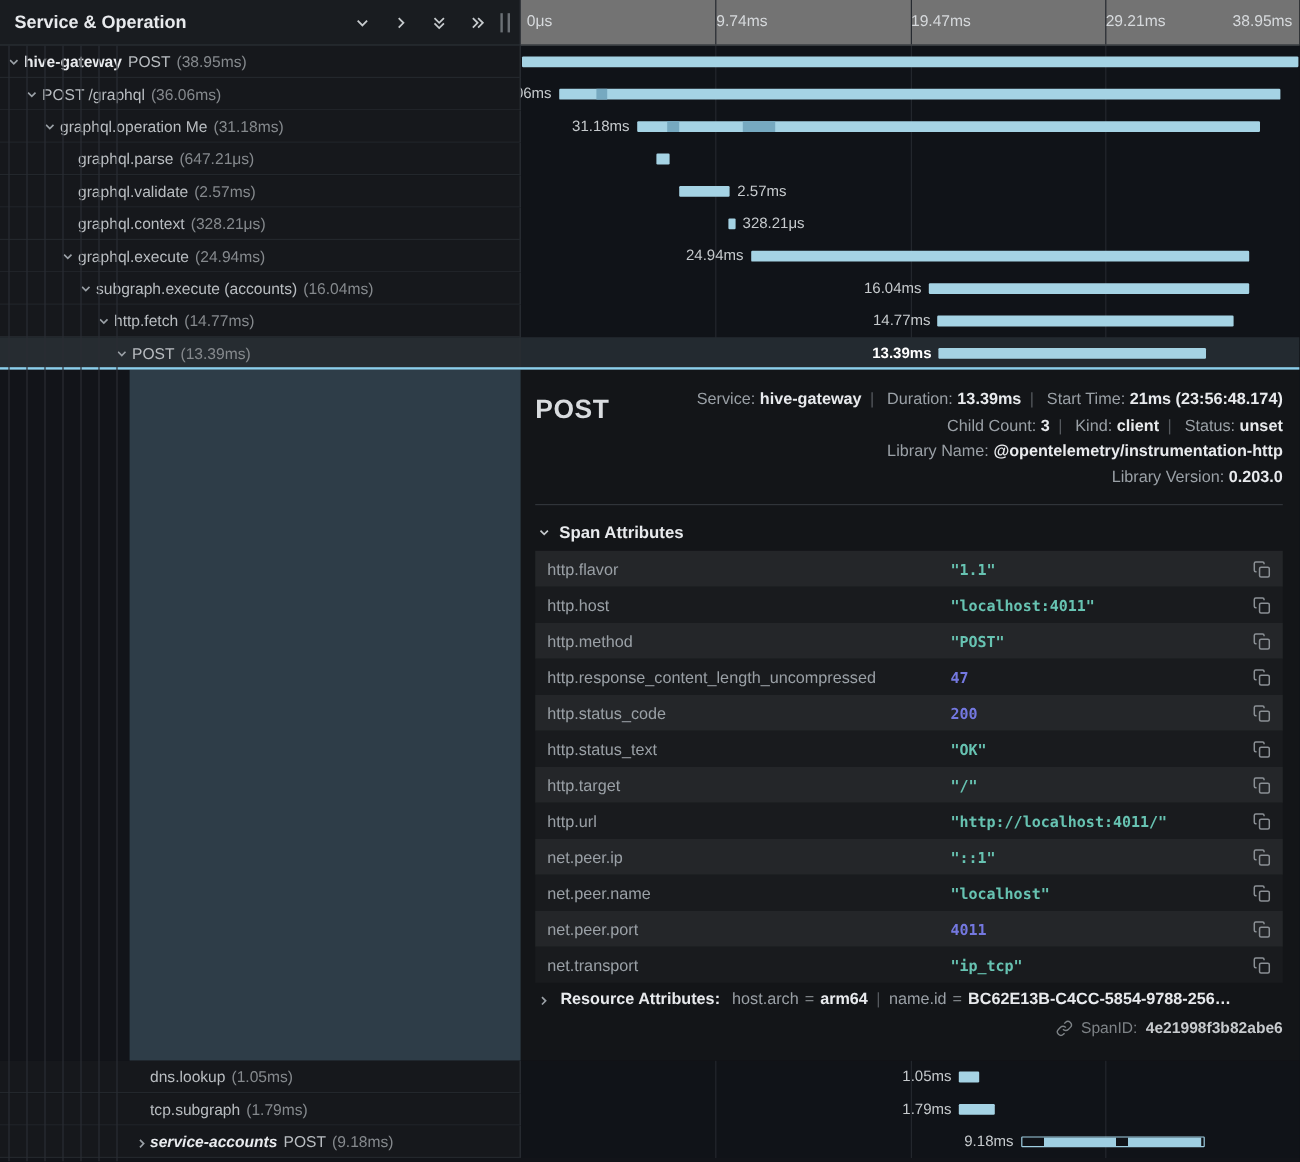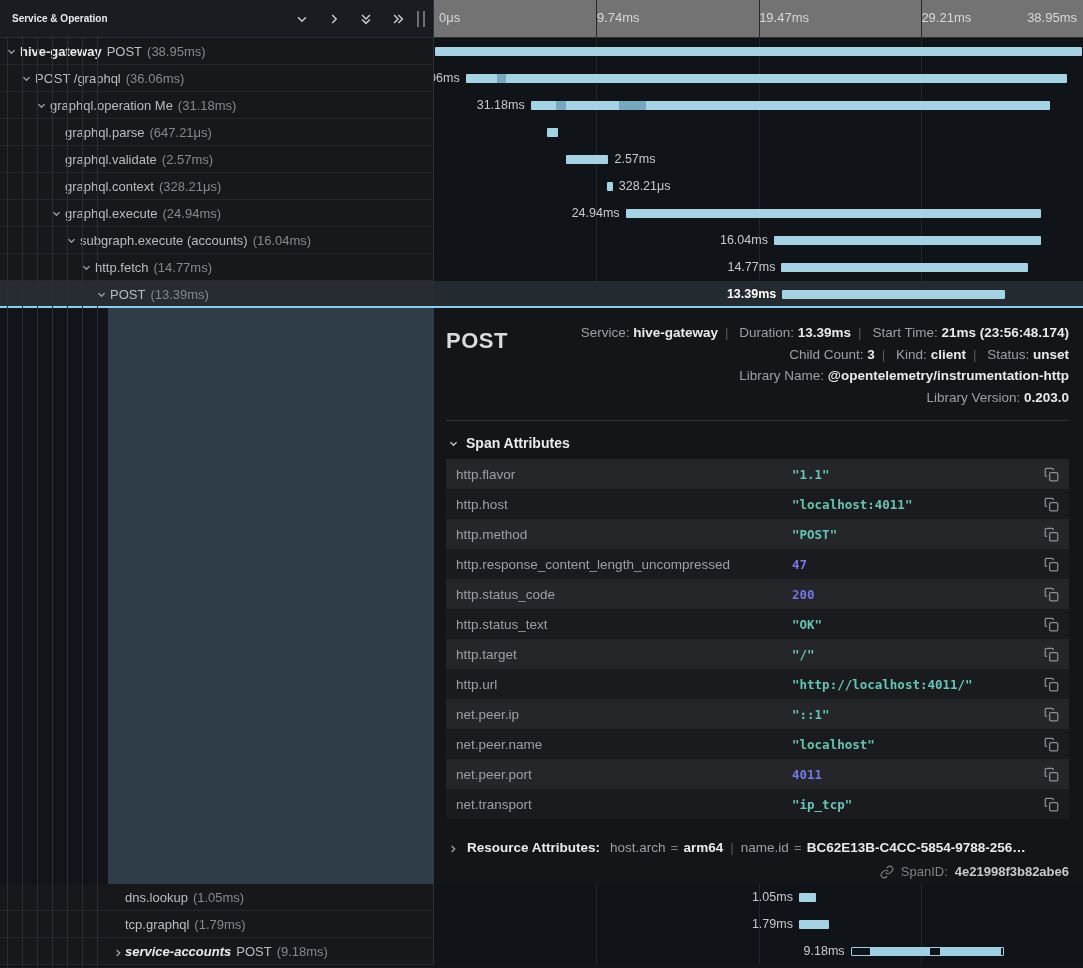--- a/index.html
+++ b/index.html
@@ -2,21 +2,21 @@
 <html><head>
 <meta charset="utf-8">
 <style>
   *{margin:0;padding:0;box-sizing:border-box}
   html,body{width:1083px;height:968px;background:#121419;font-family:"Liberation Sans",sans-serif;color:#c6cacd;overflow:hidden}
   .app{position:relative;width:1083px;height:968px}
 
   
   .top{position:absolute;top:0;left:0;width:1083px;height:38px;display:flex;z-index:6}
   .top-left{width:434px;background:#191c20;border-bottom:1px solid #2b3036;border-right:1px solid #2b3036;display:flex;align-items:center;padding:0 6px 0 12px}
-  .top-title{flex:1;font-size:10px;font-weight:700;color:#e8eaed}
+  .top-title{flex:1;font-size:15px;font-weight:700;color:#e8eaed}
   .top-icons{display:flex;align-items:center;gap:18px;margin-right:10px;color:#c6cacd}
   .icon-btn{display:inline-flex;align-items:center;justify-content:center;cursor:pointer}
   .rot-r{transform:rotate(-90deg)}
   .handle{width:8px;height:16px;border-left:2px solid #6b7075;border-right:2px solid #6b7075;margin:0 2px}
   .ruler{flex:1;position:relative;background:#737373;border-bottom:1px solid #2b3036;font-size:13px;color:#d6d9dc}
   .rtick{position:absolute;top:10px;white-space:nowrap}
   .rt0{left:5px}.rt1{left:25.1%}.rt2{left:50.1%}.rt3{left:75.1%}.rt4{right:6px}
   .rline{position:absolute;top:0;bottom:0;width:1px;background:#262a30}
   .rl1{left:25%}.rl2{left:50%}.rl3{left:75%}
 
@@ -62,21 +62,21 @@
   .attr-header{margin:14px 2px 8px;display:flex;align-items:center;gap:7px;font-weight:700;color:#e8eaed;font-size:14px}
   .attr-header .chev{color:#c6cacd;width:auto;flex:none}
   .attr-table{margin-top:2px}
   .attr-row{height:30px;display:flex;align-items:center;padding:0 10px;font-size:13.5px}
   .attr-row:nth-child(odd){background:#242629}
   .attr-row:nth-child(even){background:#191b1e}
   .attr-key{flex:0 0 336px;color:#9aa0a6;white-space:nowrap}
   .attr-val{flex:1;font-family:"DejaVu Sans Mono",monospace;font-size:12.5px;font-weight:700;color:#67c3b2;white-space:nowrap;overflow:hidden}
   .attr-val.number{color:#7478e0}
   .copy-btn{color:#8b9095;display:inline-flex;cursor:pointer;margin-left:8px}
-  .resource-row{margin-top:21px;display:flex;align-items:center;font-size:13.5px;color:#9aa0a6;white-space:nowrap;overflow:hidden}
+  .resource-row{margin-top:6px;display:flex;align-items:center;font-size:13.5px;color:#9aa0a6;white-space:nowrap;overflow:hidden}
   .resource-row .rtitle{font-weight:700;color:#e8eaed;margin:0 10px 0 7px}
   .resource-row b{color:#e8eaed;font-weight:700}
   .eq{padding:0 5px;color:#7d8286}
   .dfooter{margin-top:9px;display:flex;justify-content:flex-end;align-items:center;gap:7px;font-size:13px;color:#7d8286}
   .dfooter b{color:#c7cacd;font-weight:700}
 </style>
 </head>
 <body>
 
 <div class="app">
@@ -495,21 +495,21 @@
       </div>
       <div class="srow-right">
         <span class="blabel" style="right: calc(43.7741% + 6px);">1.05ms</span>
         <div class="bar" style="left: 56.2259%; width: 2.69576%;"></div>
       </div>
     </div>
 
     <div class="srow" style="--lvl:7">
       <div class="srow-left">
         <span class="chev"></span>
-        <span class="op">tcp.graphql</span>
+        <span class="op">tcp.subgraph</span>
         <span class="dur">(1.79ms)</span>
       </div>
       <div class="srow-right">
         <span class="blabel" style="right: calc(43.7741% + 6px);">1.79ms</span>
         <div class="bar" style="left: 56.2259%; width: 4.59564%;"></div>
       </div>
     </div>
 
     <div class="srow" style="--lvl:7">
       <div class="srow-left">

